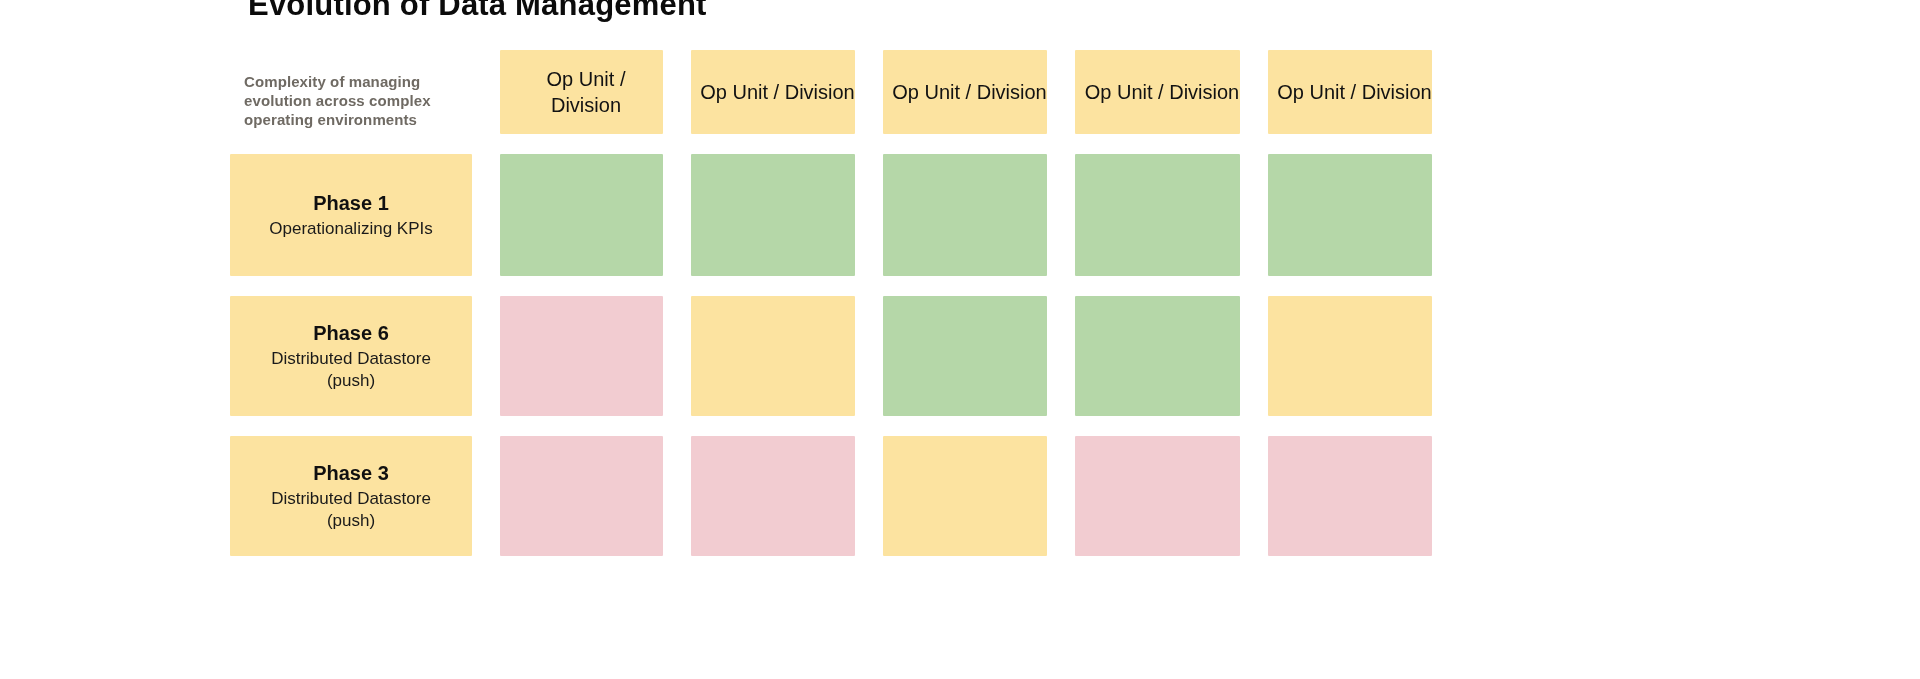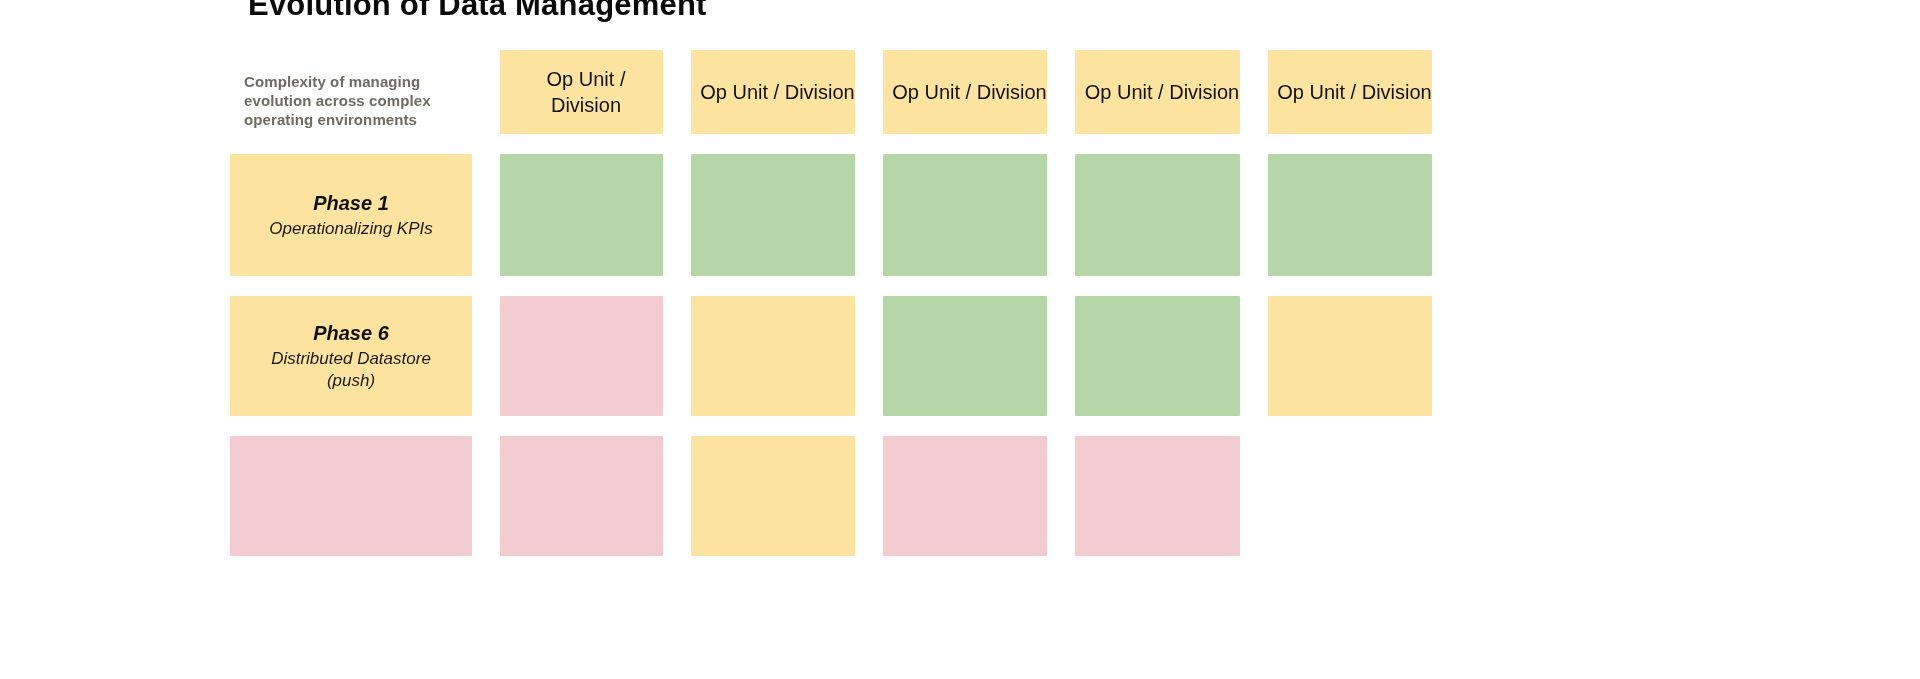--- a/index.html
+++ b/index.html
@@ -84,21 +84,20 @@
 
   
   .row-head {
     background: #fce3a0;
     display: flex;
     flex-direction: column;
     align-items: center;
     justify-content: center;
     text-align: center;
     padding: 6px 22px;
-    font-style: italic;
   }
   .row-head-title {
     color: #101010;
     font-size: 20px;
     font-weight: 700;
     line-height: 27px;
     margin-bottom: 1px;
   }
   .row-head-sub {
     color: #1a1a1a;
@@ -156,20 +155,24 @@
     <div class="cell row-head">
       <div class="row-head-title">Phase 6</div>
       <div class="row-head-sub">Distributed Datastore (push)</div>
     </div>
     <div class="cell status status-pink"></div>
     <div class="cell status status-yellow"></div>
     <div class="cell status status-green"></div>
     <div class="cell status status-green"></div>
     <div class="cell status status-yellow"></div>
 
+    <div class="cell row-head">
+      <div class="row-head-title">Phase 3</div>
+      <div class="row-head-sub">Distributed Datastore (push)</div>
+    </div>
     <div class="cell status status-pink"></div>
     <div class="cell status status-pink"></div>
     <div class="cell status status-yellow"></div>
     <div class="cell status status-pink"></div>
     <div class="cell status status-pink"></div>
 
   </div>
 </div>
 
 </body></html>

